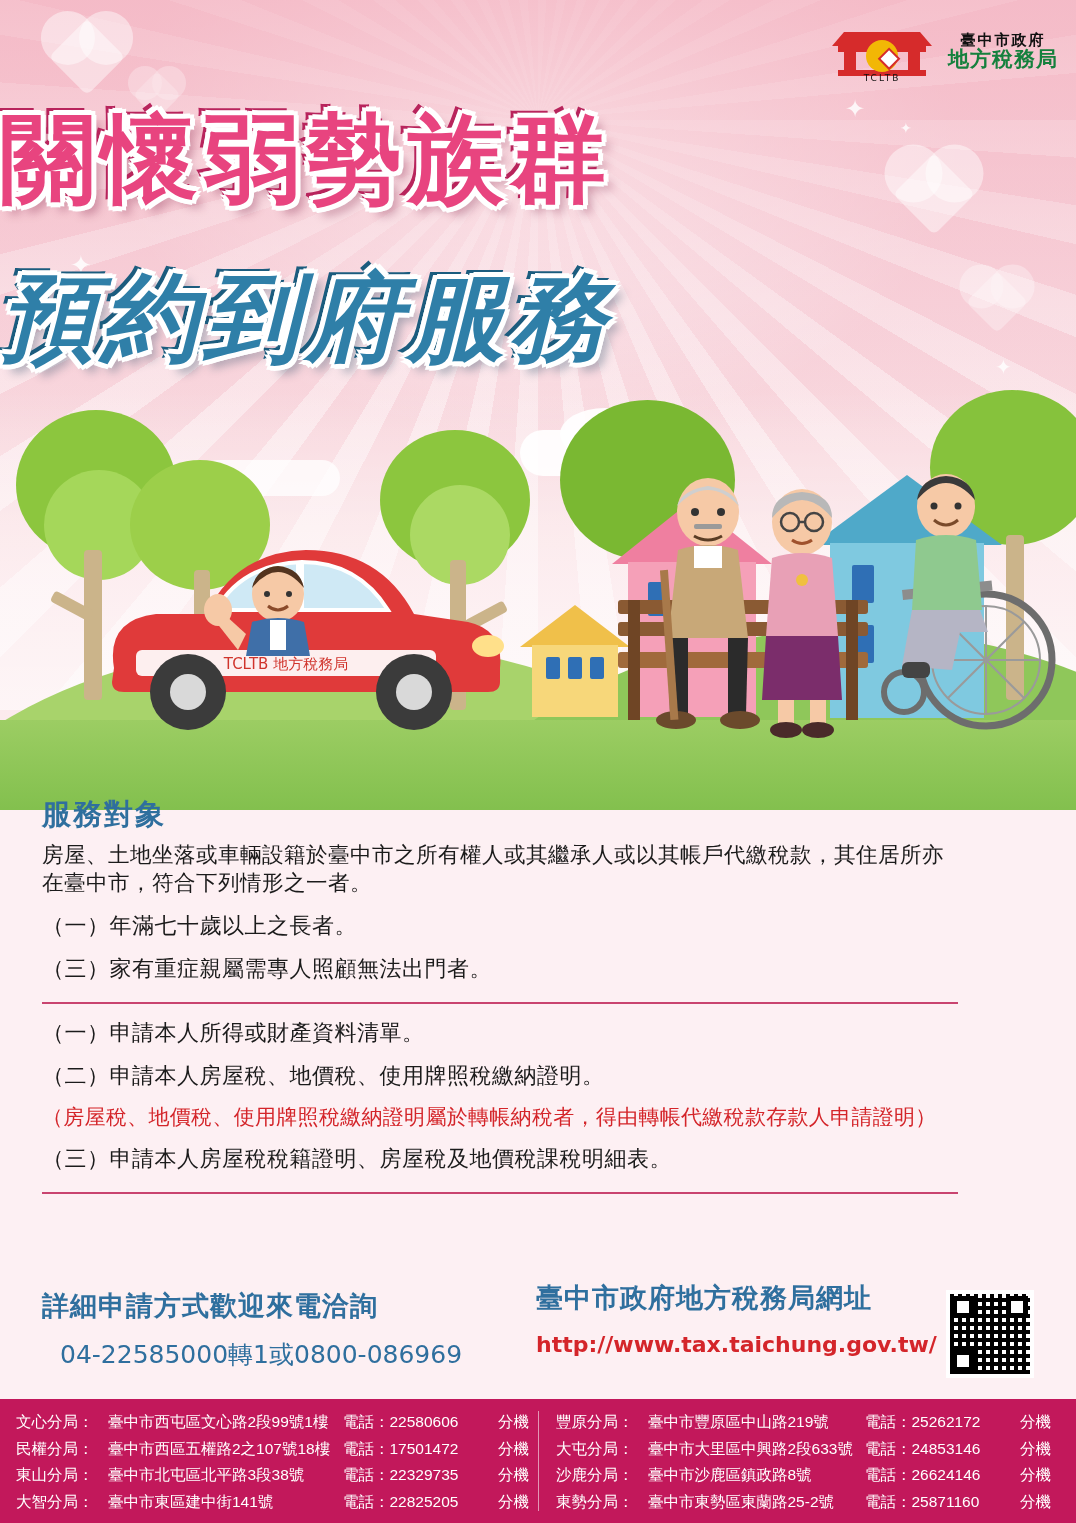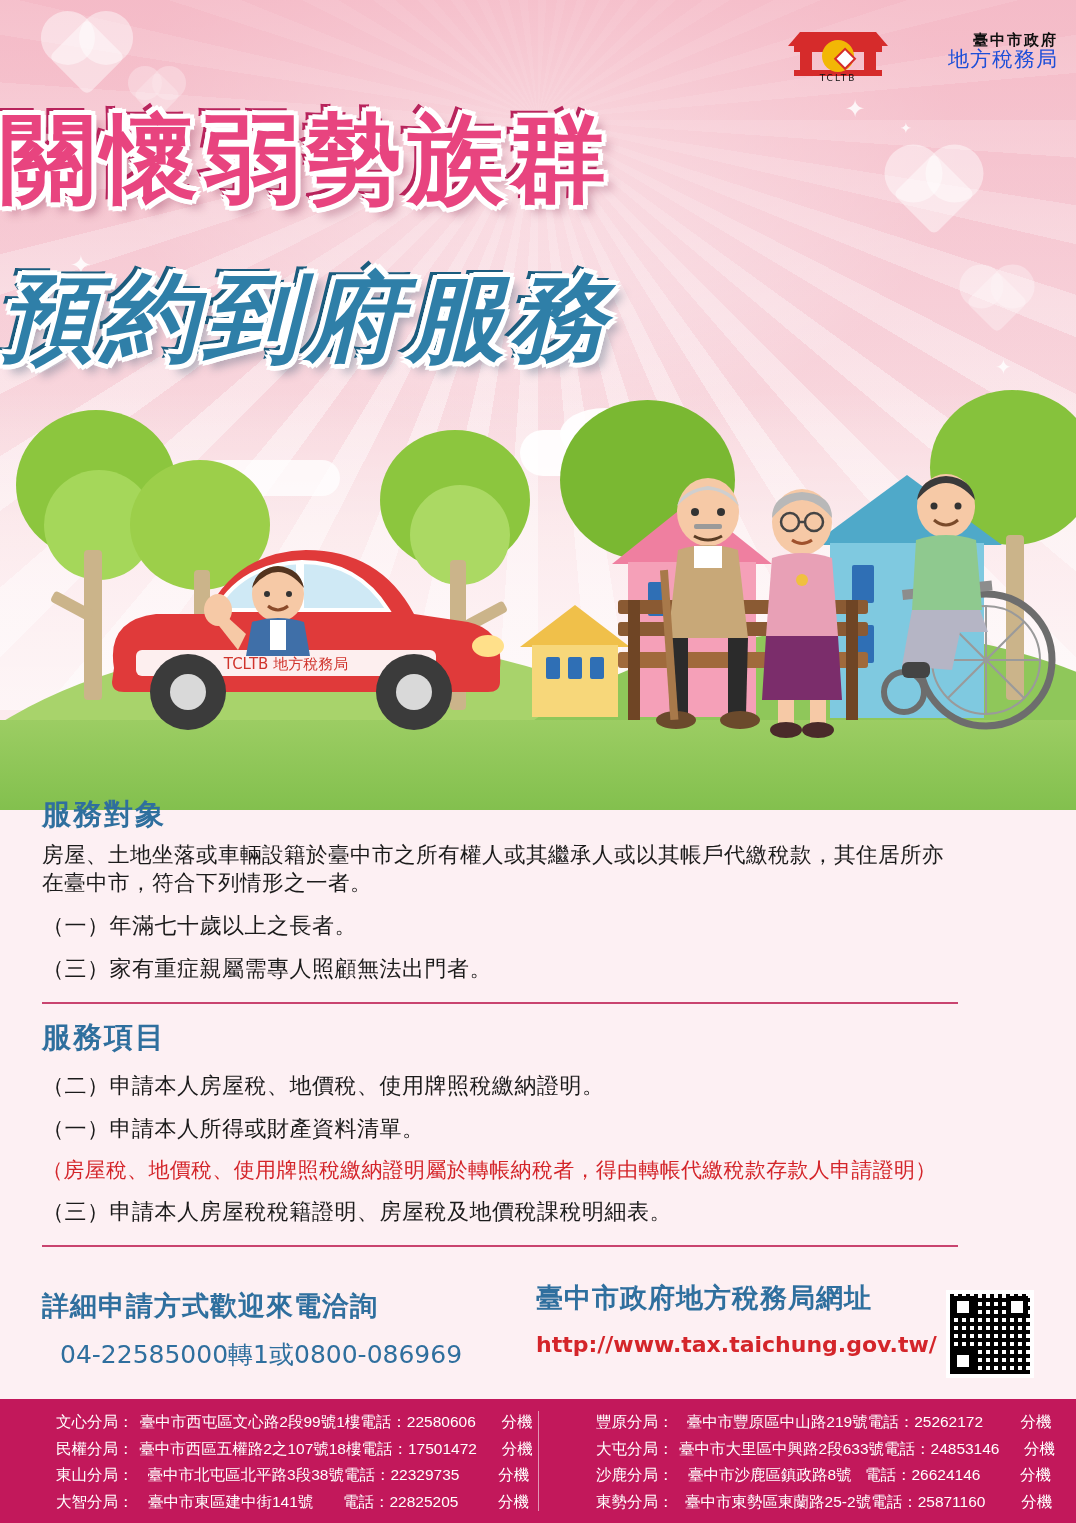--- a/index.html
+++ b/index.html
@@ -50,24 +50,24 @@
   }
 
   
   .logo-wrap {
     position: absolute; right: 18px; top: 20px;
     display: flex; align-items: center; gap: 8px;
     z-index: 6;
   }
   .logo-mark { position: relative; width: 116px; height: 62px; }
   .logo-txt {
-    color: #222; line-height: 1.05; text-align: right;
+    color: #222; line-height: 1.05; text-align: center;
   }
   .logo-txt .l1 { font-size: 15px; letter-spacing: 2px; font-weight: bold; color:#111; }
-  .logo-txt .l2 { font-size: 21px; letter-spacing: 1px; font-weight: normal; color:#1d4ed8;margin-left:44px; }
+  .logo-txt .l2 { font-size: 21px; letter-spacing: 1px; font-weight: bold; color:#15803d; }
 
   
   .title1, .title2 {
     position: absolute; width: 100%; text-align: left;
     font-weight: bold; letter-spacing: 6px;
     font-family: "DejaVu Sans", "Liberation Sans", sans-serif;
   }
   .title1 {
     top: 96px; font-size: 96px; color: #e8447f;
     text-shadow:
@@ -149,21 +149,21 @@
 
   
   .footer {
     position:absolute; left:0; bottom:0; width:1076px; height:124px;
     background:#c2185b;
     color:#fff; padding: 10px 16px 8px 16px;
   }
   .footer-cols { display:flex; gap: 0px; }
   .fcol { width:50%; }
   .frow { display:flex; font-size:15.5px; line-height:1.72; white-space:nowrap; }
-  .frow .b  { width: 92px; margin-left: 40px; }
+  .frow .b  { width: 92px; }
   .frow .ad { flex: 1; }
   .frow .tl { width: 155px; }
   .frow .ex { width: 40px; }
   .footer-sep { position:absolute; left:538px; top:12px; width:1px; height:100px; background: rgba(255,255,255,0.55); }
 </style>
 </head>
 <body>
 
 <div class="poster">
 
@@ -359,23 +359,22 @@
     <div>
       <div class="sec-head">服務對象</div>
       <div class="body-text">房屋、土地坐落或車輛設籍於臺中市之所有權人或其繼承人或以其帳戶代繳稅款，其住居所亦在臺中市，符合下列情形之一者。</div>
       <div class="li">（一）年滿七十歲以上之長者。</div>
       <div class="li">（三）家有重症親屬需專人照顧無法出門者。</div>
     </div>
 
     <div class="divider"></div>
 
     <div>
-      <div class="sec-head">服務項目</div>
+      <div class="li">（一）申請本人所得或財產資料清單。</div>
       <div class="li">（二）申請本人房屋稅、地價稅、使用牌照稅繳納證明。</div>
-      <div class="li">（一）申請本人所得或財產資料清單。</div>
       <div class="note">（房屋稅、地價稅、使用牌照稅繳納證明屬於轉帳納稅者，得由轉帳代繳稅款存款人申請證明）</div>
       <div class="li">（三）申請本人房屋稅稅籍證明、房屋稅及地價稅課稅明細表。</div>
     </div>
 
     <div class="divider" style="margin-top:18px;"></div>
   </div>
 
   <div class="contact">
     <div class="contact-l">
       <div class="c-title">詳細申請方式歡迎來電洽詢</div>

